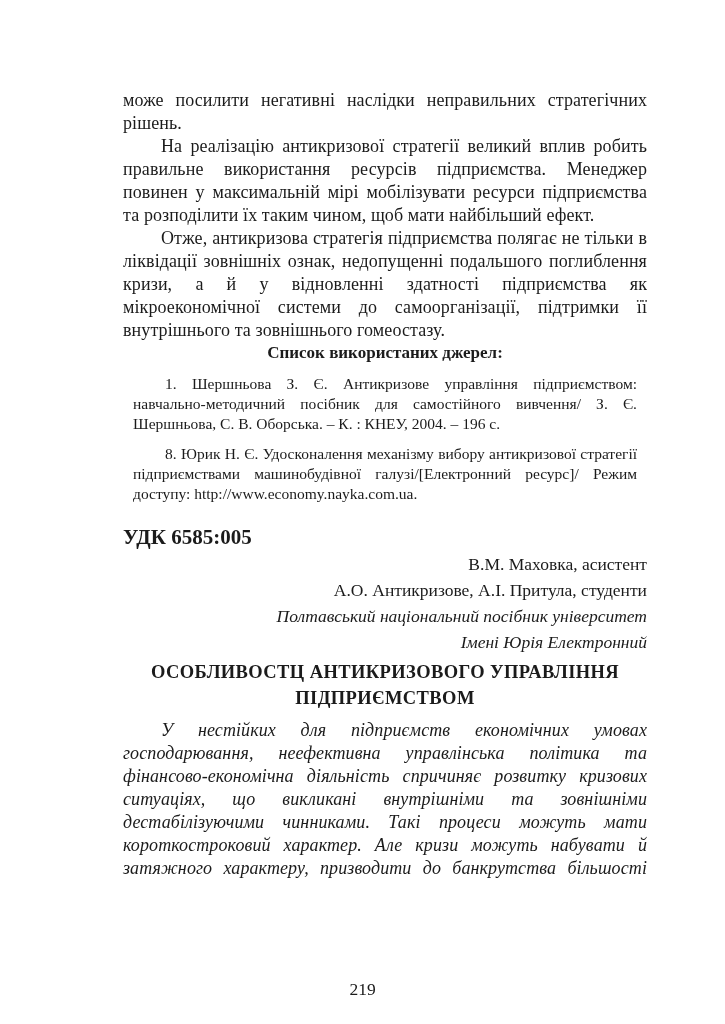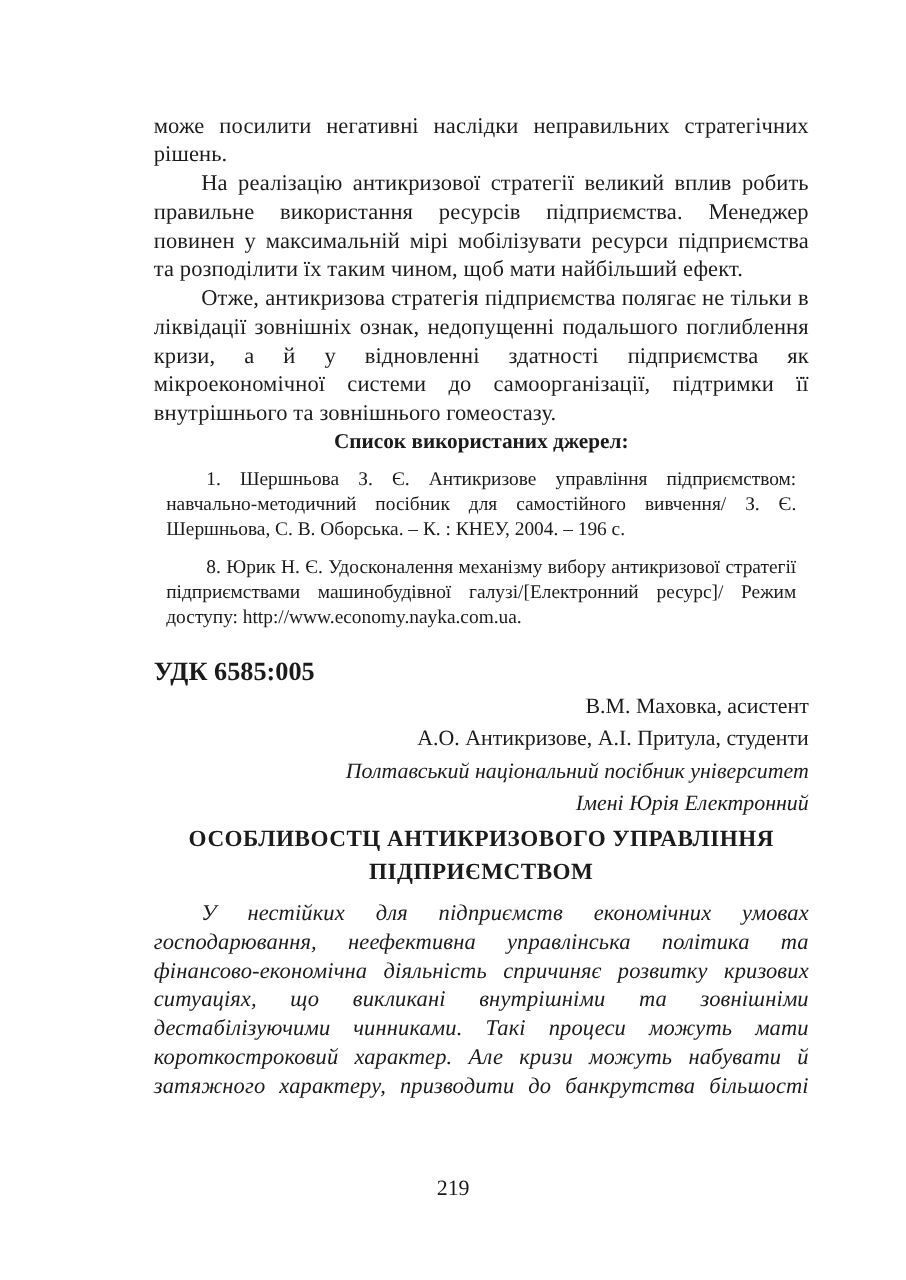--- a/index.html
+++ b/index.html
@@ -74,21 +74,21 @@
     line-height: 26px;
     font-weight: bold;
     text-align: center;
     letter-spacing: 0.4px;
   }
   .intro-wrap {
     margin-top: 8px;
   }
   .page-number {
     position: absolute;
-    top: 939px;
+    top: 978px;
     left: 0;
     width: 725px;
     text-align: center;
     font-size: 17.5px;
     line-height: 22px;
   }
 </style>
 </head>
 <body>
 

